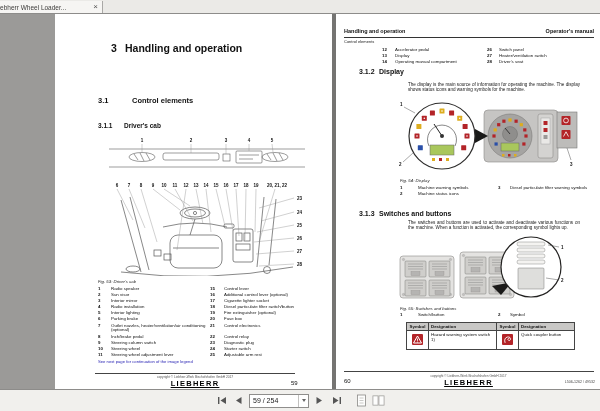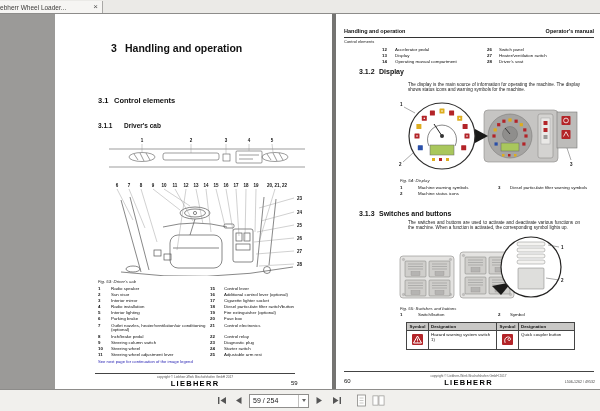--- a/index.html
+++ b/index.html
@@ -18,21 +18,21 @@
   .page-left{left:55px;width:277px;}
   .page-divider{position:absolute;left:332px;top:0;bottom:0;width:4px;background:#757472;}
   .page-right{left:336px;right:0;}
 
   .abs{position:absolute;}
 
   
   .h1{font-size:10.5px;font-weight:bold;display:flex;}
   .h1 .hn{width:14px;flex:none;}
   .h2{font-size:7.5px;font-weight:bold;display:flex;}
-  .h2 .hn{width:16px;flex:none;}
+  .h2 .hn{width:34px;flex:none;}
   .h3{font-size:6.5px;font-weight:bold;display:flex;}
   .h3 .hn{width:26px;flex:none;}
   .h2r{font-size:7px;font-weight:bold;display:flex;}
   .h2r .hn{width:20px;flex:none;}
 
   .body-text{font-size:4.6px;line-height:5.1px;color:#1a1a1a;text-align:justify;}
   .caption{font-size:4.3px;font-style:italic;color:#222;}
 
   
   .lg-row{display:flex;margin-bottom:1.2px;}
@@ -52,21 +52,21 @@
   .fig-lg .lg-item.l .n{width:18px;}
   .fig-lg .lg-item.l .t{width:78px;}
   .fig-lg .lg-item.r .n{width:12px;}
   .fig-lg .lg-item.r .t{width:82px;}
 
   .link-note{font-size:4.2px;color:#2a25b5;}
 
   
   .foot-rule{height:0;border-top:0.5px solid #444;}
   .foot-copy{font-size:3.2px;color:#555;text-align:center;}
-  .foot-logo{font-size:7.5px;font-weight:bold;letter-spacing:1.3px;text-align:center;color:#000;}
+  .foot-logo{font-size:7.5px;font-weight:bold;letter-spacing:1.3px;text-align:center;color:#000;text-decoration:underline;}
   .foot-num{font-size:6px;color:#111;}
   .foot-code{font-size:3.6px;color:#444;}
 
   
   .ph{font-size:5.5px;font-weight:bold;color:#111;}
   .ph-sub{font-size:4px;color:#222;}
   .ph-rule{height:0;border-top:0.5px solid #333;}
 
   
   table.sym-table{border-collapse:collapse;font-size:4.4px;line-height:5px;}

